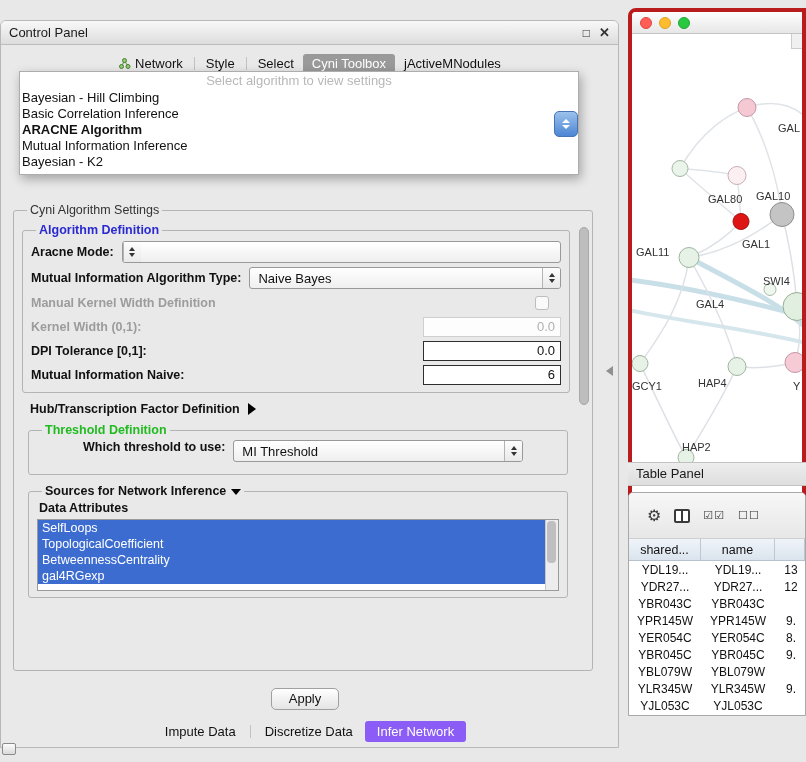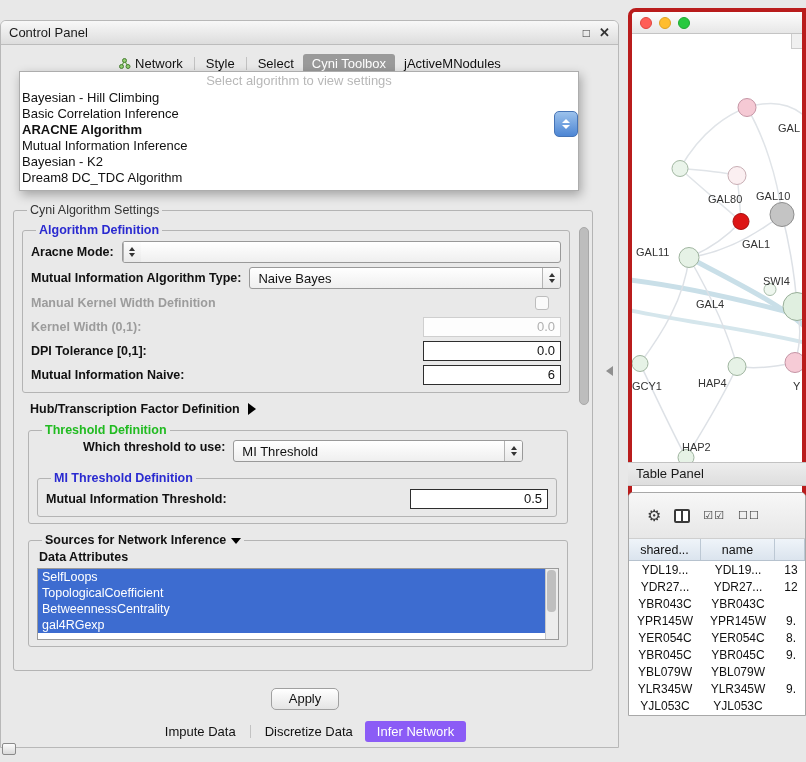--- a/index.html
+++ b/index.html
@@ -172,21 +172,20 @@
   </div>
 
   <div class="algo-popup">
     <div class="popup-placeholder">Select algorithm to view settings</div>
     <div>
         <div class="popup-item">Bayesian - Hill Climbing</div>
         <div class="popup-item">Basic Correlation Inference</div>
         <div class="popup-item bold">ARACNE Algorithm</div>
         <div class="popup-item">Mutual Information Inference</div>
         <div class="popup-item">Bayesian - K2</div>
-        <div class="popup-item">Dream8 DC_TDC Algorithm</div>
       </div>
   </div>
   <div class="combo-peek">
     <span class="peek-up"></span>
     <span class="peek-down"></span>
   </div>
 
   <fieldset class="settings-group">
     <legend class="plain">Cyni Algorithm Settings</legend>
 
@@ -251,28 +250,20 @@
         <span class="lbl">Which threshold to use:</span>
         <div class="combo fixed">
           <span class="val">MI Threshold</span>
           <span class="stepper">
               <span class="arr-up"></span>
               <span class="arr-down"></span>
             </span>
         </div>
       </div>
 
-      <fieldset class="mi-group">
-        <legend class="blue">MI Threshold Definition</legend>
-        <div class="form-row short">
-          <span class="lbl">Mutual Information Threshold:</span>
-          <span class="spacer"></span>
-          <div class="field strong">0.5</div>
-        </div>
-      </fieldset>
     </fieldset>
 
     <fieldset class="sources-group">
       <legend class="dark"><span>Sources for Network Inference</span><span class="tri-down"></span></legend>
       <div class="attr-label">Data Attributes</div>
       <div class="attr-list">
         <div>
             <div class="attr-item selected">SelfLoops</div>
             <div class="attr-item selected">TopologicalCoefficient</div>
             <div class="attr-item selected">BetweennessCentrality</div>

